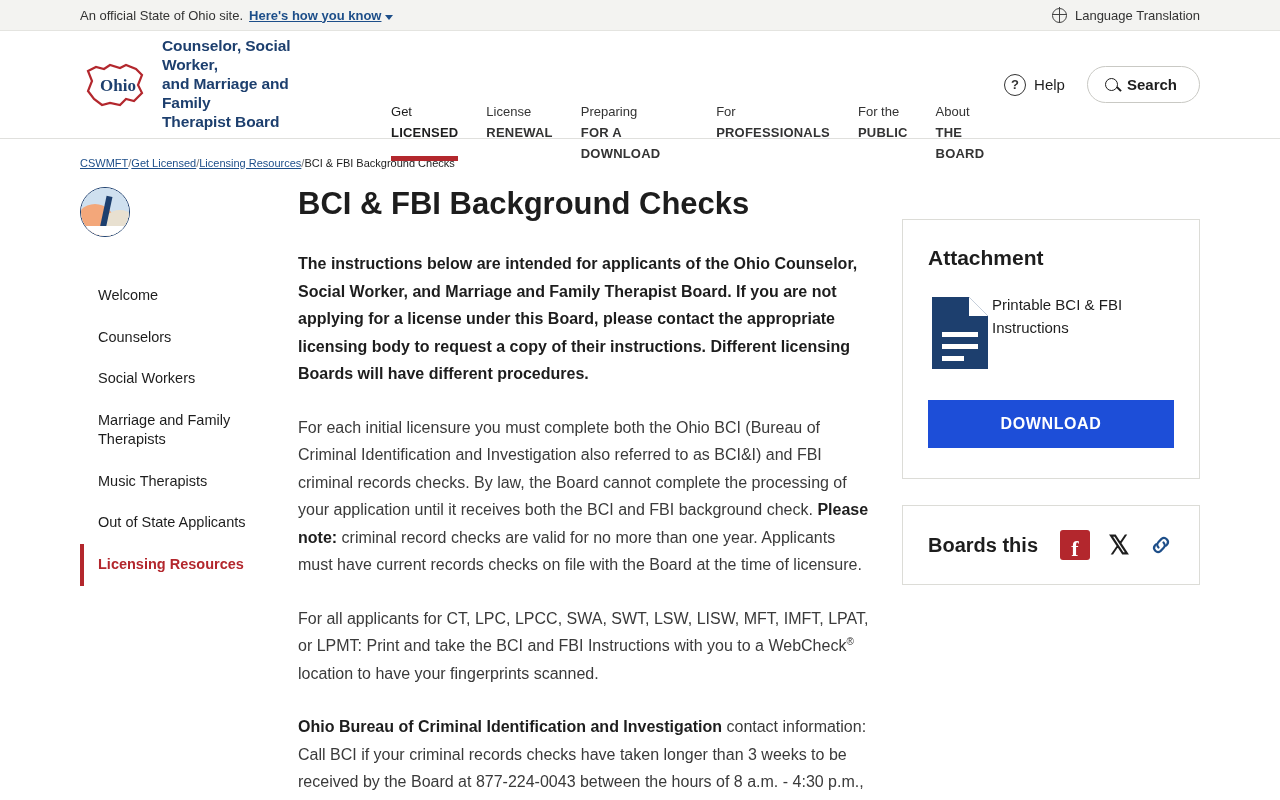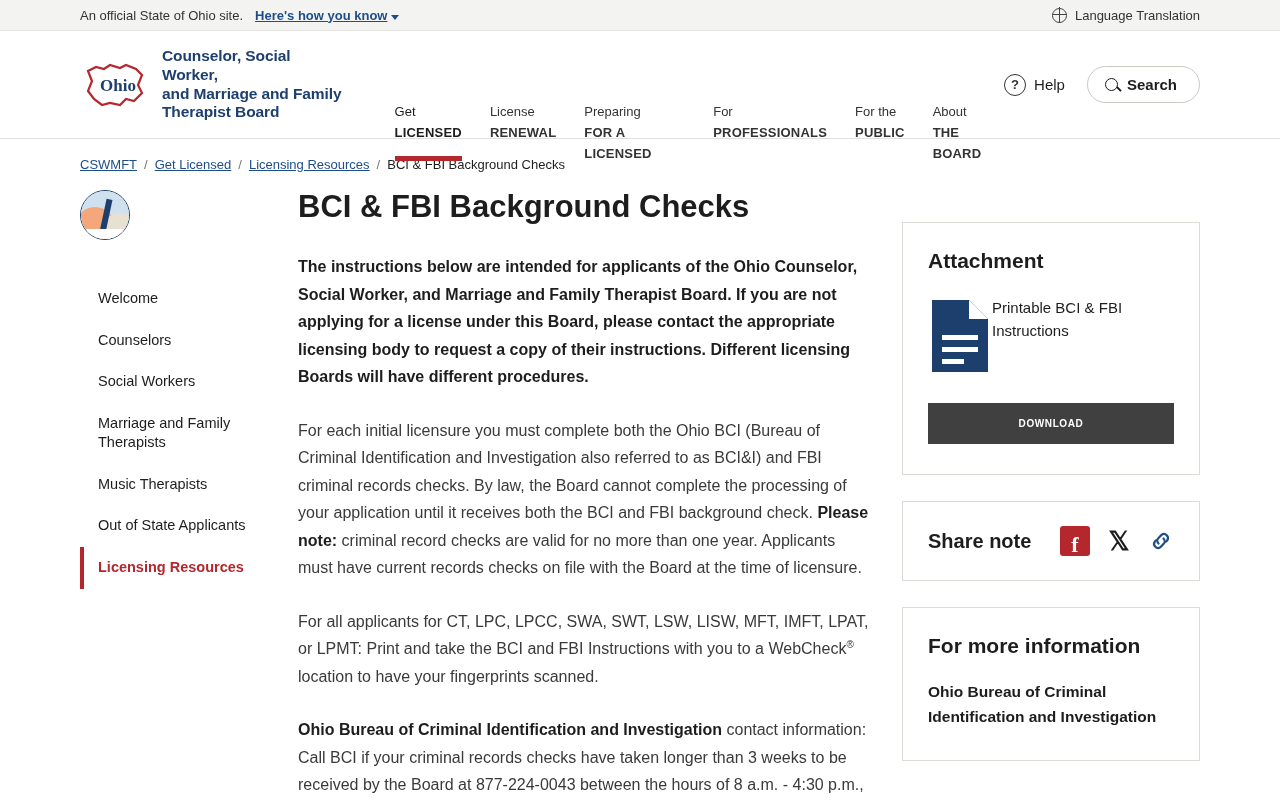--- a/index.html
+++ b/index.html
@@ -16,21 +16,21 @@
   .gov-banner {
     height: 31px;
     background: #f3f3f1;
     border-bottom: 1px solid #e4e4e0;
     display: flex;
     align-items: center;
     padding: 0 80px;
     font-size: 13px;
     color: #333;
   }
-  .gov-banner .left { display: flex; align-items: center; gap: 12px; }
+  .gov-banner .left { display: flex; align-items: center; gap: 6px; }
   .gov-banner .howto {
     color: #1d4e89;
     text-decoration: underline;
     font-weight: 700;
     cursor: pointer;
     font-size: 13px;
   }
   .caret-down {
     width: 0; height: 0;
     border-left: 4.5px solid transparent;
@@ -151,25 +151,24 @@
   .mag::after {
     content: ""; position: absolute;
     width: 6px; height: 1.8px; background: #1d1d1d;
     transform: rotate(45deg);
     right: -5px; bottom: 0px;
   }
 
   
   .breadcrumb {
     padding: 18px 80px 10px 80px;
-    font-size: 13px;
+    font-size: 11px;
     color: #333;
     display: flex;
     align-items: center;
-    gap: 7px;
     flex-wrap: nowrap;
   }
   .breadcrumb a {
     color: #1d4e89;
     text-decoration: underline;
     cursor: pointer;
   }
   .breadcrumb .sep { color: #767676; }
   .breadcrumb .current { color: #1d1d1d; }
 
@@ -260,25 +259,25 @@
   .attach-row { display: flex; align-items: flex-start; margin-bottom: 28px; }
   .doc-icon { width: 64px; height: 78px; flex: 0 0 64px; }
   .attach-label {
     font-size: 15px;
     line-height: 1.5;
     color: #1d1d1d;
   }
   .download-btn {
     display: block;
     width: 100%;
-    background: #404040;
+    background: #1d4ed8;
     color: #fff;
     border: none;
     padding: 15px 0;
-    font-size: 10px;
+    font-size: 16px;
     font-weight: 700;
     letter-spacing: .6px;
     cursor: pointer;
     font-family: "Liberation Sans", sans-serif;
   }
 
   .share-card { display: flex; align-items: center; padding: 24px 25px; }
   .share-card h2 { margin: 0; font-size: 20px; }
   .share-icons { margin-left: auto; display: flex; align-items: center; gap: 14px; }
   .fb {
@@ -335,21 +334,21 @@
     <div class="nav-item active">
       <span class="l1">Get</span>
       <span class="l2">LICENSED</span>
     </div>
     <div class="nav-item">
       <span class="l1">License</span>
       <span class="l2">RENEWAL</span>
     </div>
     <div class="nav-item">
       <span class="l1">Preparing</span>
-      <span class="l2">FOR A LICENSED</span>
+      <span class="l2">FOR A DOWNLOAD</span>
     </div>
     <div class="nav-item">
       <span class="l1">For</span>
       <span class="l2">PROFESSIONALS</span>
     </div>
     <div class="nav-item">
       <span class="l1">For the</span>
       <span class="l2">PUBLIC</span>
     </div>
     <div class="nav-item">
@@ -430,32 +429,28 @@
           <rect x="14" y="38" width="36" height="5" fill="#ffffff"></rect>
           <rect x="14" y="50" width="36" height="5" fill="#ffffff"></rect>
           <rect x="14" y="62" width="22" height="5" fill="#ffffff"></rect>
         </svg>
         <div class="attach-label">Printable BCI &amp; FBI Instructions</div>
       </div>
       <button class="download-btn">DOWNLOAD</button>
     </section>
 
     <section class="card share-card">
-      <h2>Share note</h2>
+      <h2>Boards this</h2>
       <div class="share-icons">
         <span class="fb">f</span>
         <span class="xicon">𝕏</span>
         <span class="linkicon">
           <svg viewBox="0 0 24 24" width="24" height="24">
             <path d="M9.5 14.5 a4 4 0 0 1 0-5.6 l3-3 a4 4 0 0 1 5.6 5.6 l-1.3 1.3" fill="none" stroke="#1d4e89" stroke-width="2.2" stroke-linecap="round"></path>
             <path d="M14.5 9.5 a4 4 0 0 1 0 5.6 l-3 3 a4 4 0 0 1-5.6-5.6 l1.3-1.3" fill="none" stroke="#1d4e89" stroke-width="2.2" stroke-linecap="round"></path>
           </svg>
         </span>
       </div>
     </section>
 
-    <section class="card info-card">
-      <h2>For more information</h2>
-      <p class="org">Ohio Bureau of Criminal Identification and Investigation</p>
-    </section>
 
   </aside>
 </div>
 
 </body></html>

